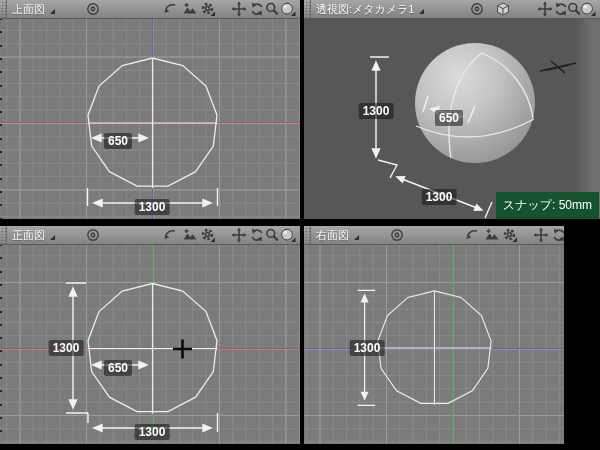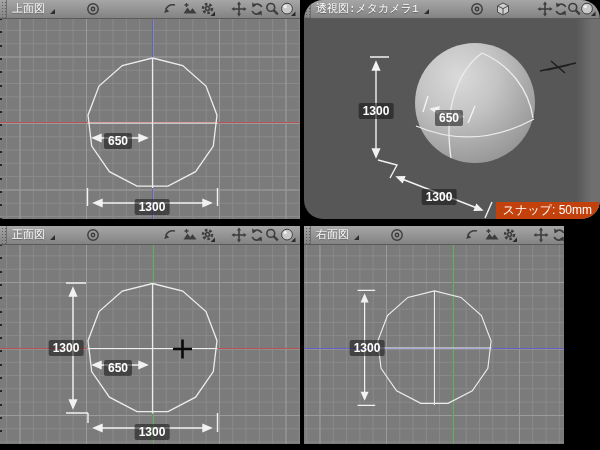--- a/index.html
+++ b/index.html
@@ -1,21 +1,21 @@
 <!DOCTYPE html>
 <html><head>
 <meta charset="utf-8">
 <style>
   html,body{margin:0;padding:0;background:#000;}
   .stage{position:relative;width:600px;height:450px;background:#000;overflow:hidden;
          font-family:"Liberation Sans",sans-serif;}
   .vp{position:absolute;overflow:hidden;}
   .vp-header{position:absolute;left:0;top:0;right:0;height:18px;
              background:linear-gradient(#a6a6a6,#838383);
-             border-bottom:1px solid #5a5a5a;z-index:5;font-family:Liberation Mono, monospace;}
+             border-bottom:1px solid #5a5a5a;z-index:5;}
   .handle{position:absolute;left:0;top:0;bottom:0;width:6px;border-right:1px solid #6e6e6e;
           background-image:radial-gradient(#5f5f5f 32%,transparent 36%);
           background-size:3px 3px;background-position:1px 1px;}
   .vp-title{position:absolute;left:12px;top:0;height:18px;display:flex;align-items:center;gap:5px;
             color:#fff;font-size:11px;line-height:18px;white-space:nowrap;
             text-shadow:0 1px 1px rgba(0,0,0,.35);}
   .tri{width:0;height:0;border-bottom:5px solid #2e2e2e;border-left:5px solid transparent;
        margin-top:5px;}
   .hicon{position:absolute;top:1px;width:16px;height:16px;}
   .hicon svg{width:16px;height:16px;display:block;}
@@ -25,22 +25,22 @@
       linear-gradient(#9b9b9b 1px,transparent 1px),
       linear-gradient(90deg,#9b9b9b 1px,transparent 1px),
       linear-gradient(#8a8a8a 1px,transparent 1px),
       linear-gradient(90deg,#8a8a8a 1px,transparent 1px);
     background-size:66.5px 66.5px,66.5px 66.5px,13.3px 13.3px,13.3px 13.3px;}
   .axis{position:absolute;}
   .overlay{position:absolute;left:0;top:0;width:100%;height:100%;}
   .dim-label{position:absolute;transform:translate(-50%,-50%);
              background:rgba(20,20,20,.55);color:#fff;font-size:12px;font-weight:bold;
              line-height:14px;padding:1px 4px;border-radius:2px;white-space:nowrap;z-index:3;text-align:right;}
-  .snap{position:absolute;right:1px;bottom:0;background:#c2410c;color:#fff;
-        font-size:12px;line-height:15px;padding:1px 7px;white-space:nowrap;z-index:4;}
+  .snap{position:absolute;right:1px;bottom:0;background:#14532d;color:#fff;
+        font-size:12px;line-height:15px;padding:6px 7px;white-space:nowrap;z-index:4;}
   .edge-ticks{position:absolute;left:0;top:0;bottom:0;width:2px;
         background:repeating-linear-gradient(180deg,#262626 0 2px,transparent 2px 13.3px);}
   .sphere{position:absolute;border-radius:50%;
         background:radial-gradient(circle at 36% 28%,#dadada 0%,#c4c4c4 34%,#a5a5a5 64%,#8e8e8e 88%,#868686 100%);}
   .pright{position:absolute;right:0;top:0;bottom:0;width:24px;
         background:linear-gradient(90deg,rgba(111,111,111,0),#6f6f6f 65%);}
 </style>
 </head>
 <body>
 
@@ -158,21 +158,21 @@
           <path d="M87.5,170 V188 M217.5,170 V188 M101,185 H204" fill="none"></path>
           <polygon points="94,185 102,181.5 102,188.5"></polygon>
             <polygon points="211,185 203,181.5 203,188.5"></polygon>
         </g>
       </svg>
       <div class="dim-label" style="left:118px;top:123px">650</div>
       <div class="dim-label" style="left:152px;top:189px">1300</div>
     </div>
   </div>
 
-  <div class="vp" id="vp-persp" style="left:304px;top:0;width:296px;height:219px;border-radius:19px;">
+  <div class="vp" id="vp-persp" style="left:304px;top:0;width:296px;height:219px;">
     <div class="vp-header">
       <div class="handle"></div>
       <div class="vp-title">
         <span>透視図:メタカメラ1</span>
         <span class="tri"></span>
       </div>
       <span class="hicon" style="left:165px">
           <svg viewBox="0 0 16 16">
             <use href="#sym-target"></use>
           </svg>

